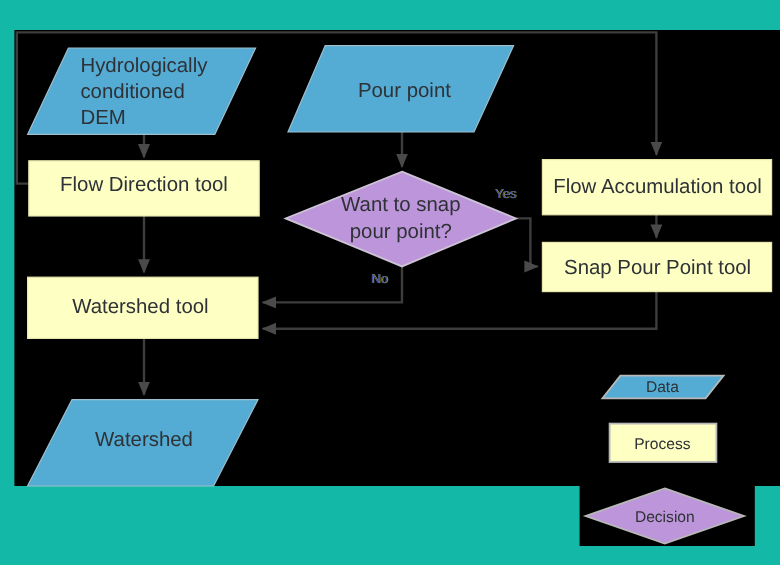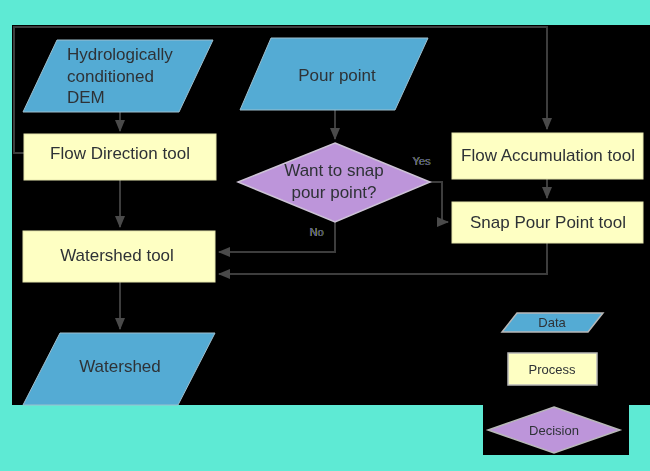--- a/index.html
+++ b/index.html
@@ -1,20 +1,20 @@
 <!DOCTYPE html>
 <html><head>
 <meta charset="utf-8">
 <style>
   html, body { margin: 0; padding: 0; background: #ffffff; }
   .stage {
     position: relative;
     width: 650px;
     height: 471px;
-    background: #5eead4;
+    background: #14b8a6;
     overflow: hidden;
     font-family: "Liberation Sans", sans-serif;
   }
   svg { display: block; }
   text {
     font-family: "Liberation Sans", sans-serif;
     fill: #2e3236;
   }
   .node-label   { font-size: 17px; }
   .legend-label { font-size: 13px; }

